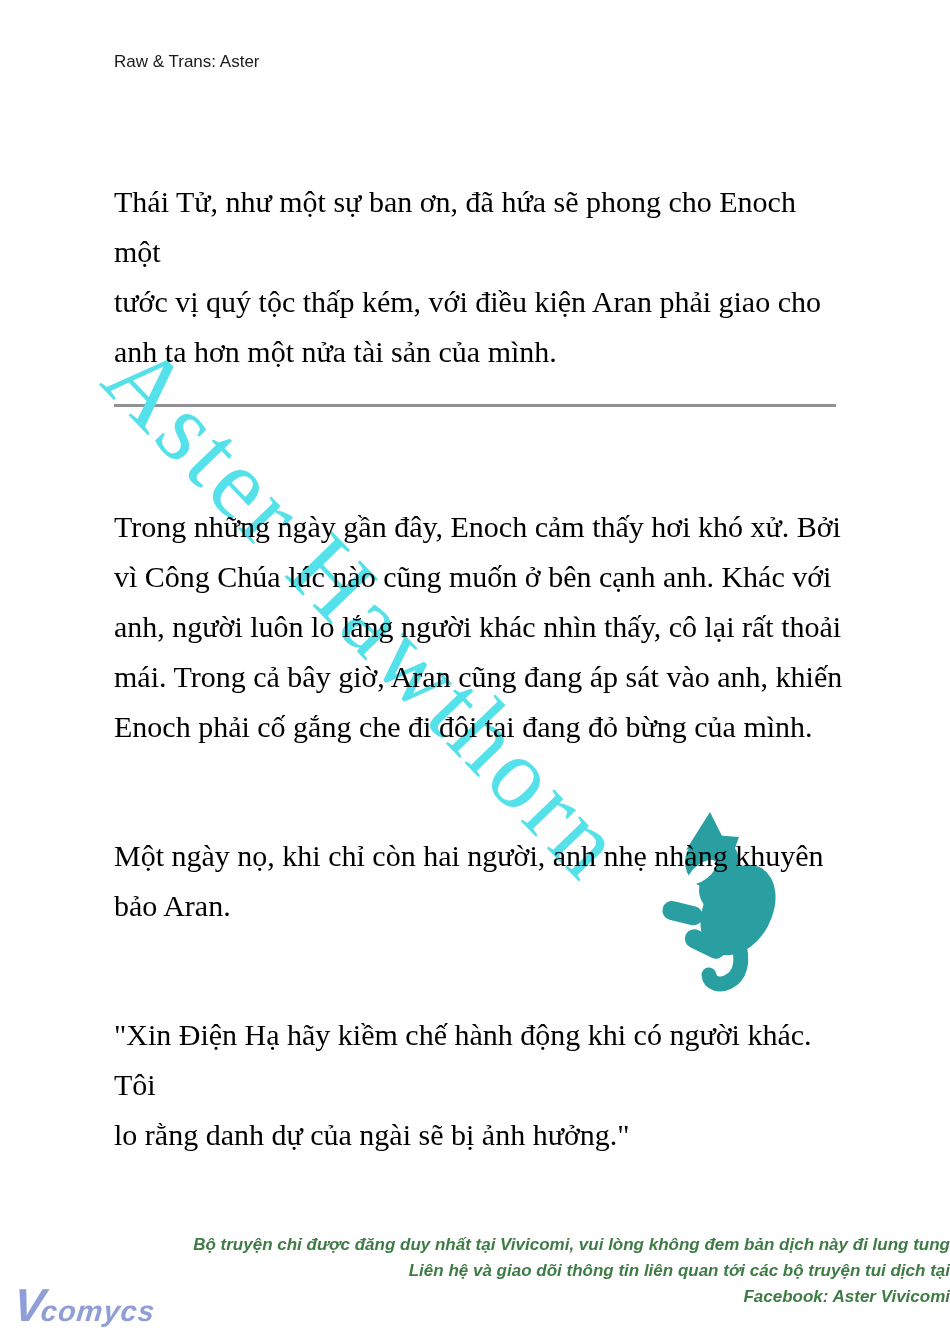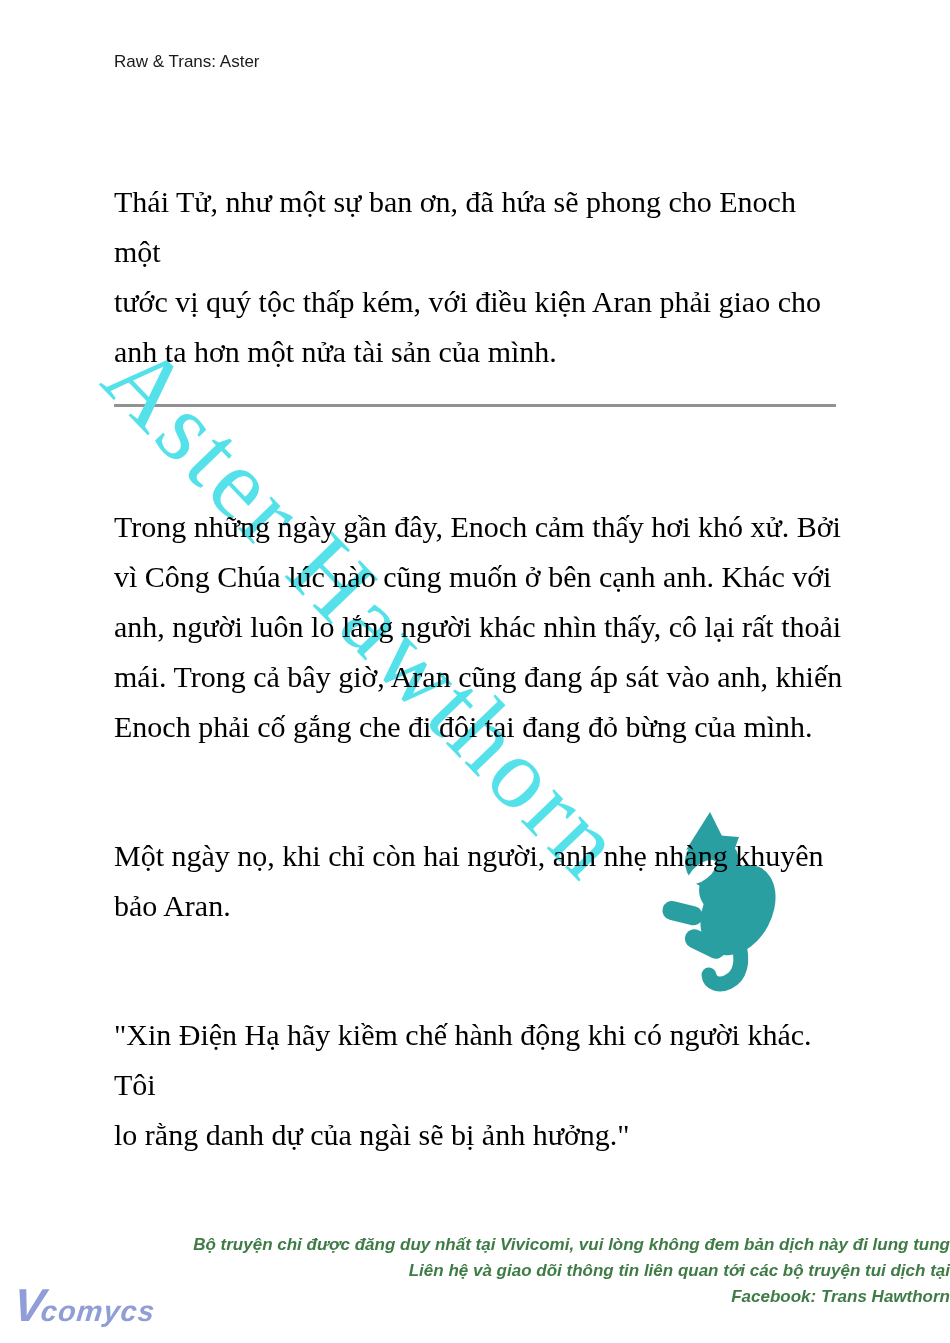--- a/index.html
+++ b/index.html
@@ -135,20 +135,20 @@
 
       <path d="M118,138 C124,158 120,172 108,178 C100,182 90,180 89,171" fill="none" style="stroke: var(--cat, #2a9fa1)" stroke-width="15" stroke-linecap="round"></path>
     </g>
 
     <ellipse cx="82" cy="68" rx="17" ry="8" fill="#ffffff" transform="rotate(-38 82 68)"></ellipse>
   </svg>
 
   <div class="footer">
     <div>Bộ truyện chỉ được đăng duy nhất tại Vivicomi, vui lòng không đem bản dịch này đi lung tung</div>
     <div>Liên hệ và giao dõi thông tin liên quan tới các bộ truyện tui dịch tại</div>
-    <div>Facebook: Trans Hawthorn</div>
+    <div>Facebook: Aster Vivicomi</div>
   </div>
 
   <div class="logo">
     <span class="logo-v">V</span><span class="logo-rest">comycs</span>
   </div>
 
 </div>
 
 </body></html>

